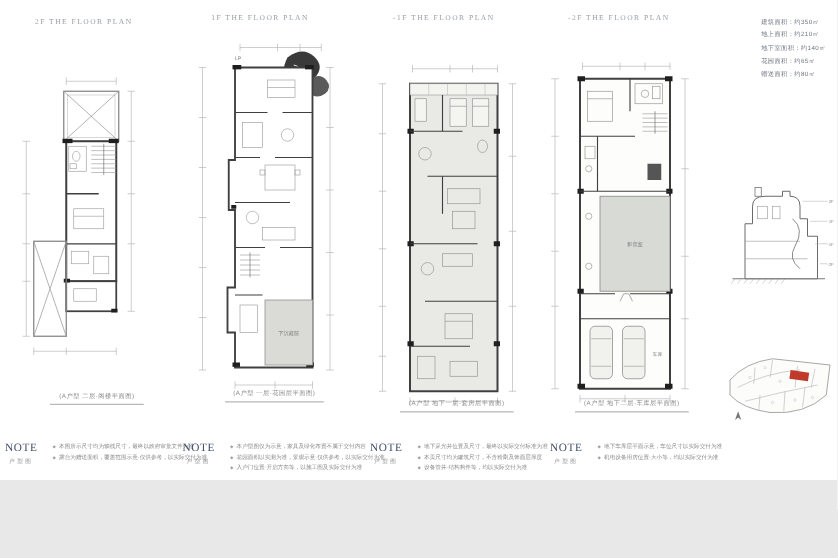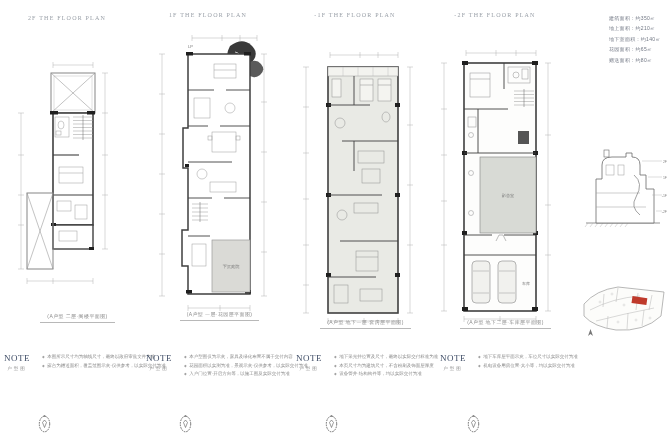--- a/index.html
+++ b/index.html
@@ -1,18 +1,18 @@
 <!DOCTYPE html>
 <html><head>
 <meta charset="utf-8">
 <style>
   * { margin:0; padding:0; box-sizing:border-box; }
   html,body { background:#e8e8e8; }
   .page {
-    position:relative; width:670px; height:446px; background:#ffffff;
+    position:relative; width:670px; height:384px; background:#ffffff;
     font-family:"Liberation Sans", sans-serif; overflow:hidden; margin:0 auto;
   }
   .title {
     position:absolute; font-family:"Liberation Serif", serif; font-size:6px;
     color:#9aa0a8; letter-spacing:1.2px; text-align:center; white-space:nowrap;
   }
   .caption { position:absolute; text-align:center; font-size:5px; color:#8a8a8a; white-space:nowrap; }
   .caption span { border-bottom:0.5px solid #b8b8b8; padding:0 7px 2.5px; letter-spacing:0.4px; }
   .note { position:absolute; display:flex; align-items:flex-start; }
   .note-head { width:30px; min-width:30px; text-align:center; padding-top:3px; }

